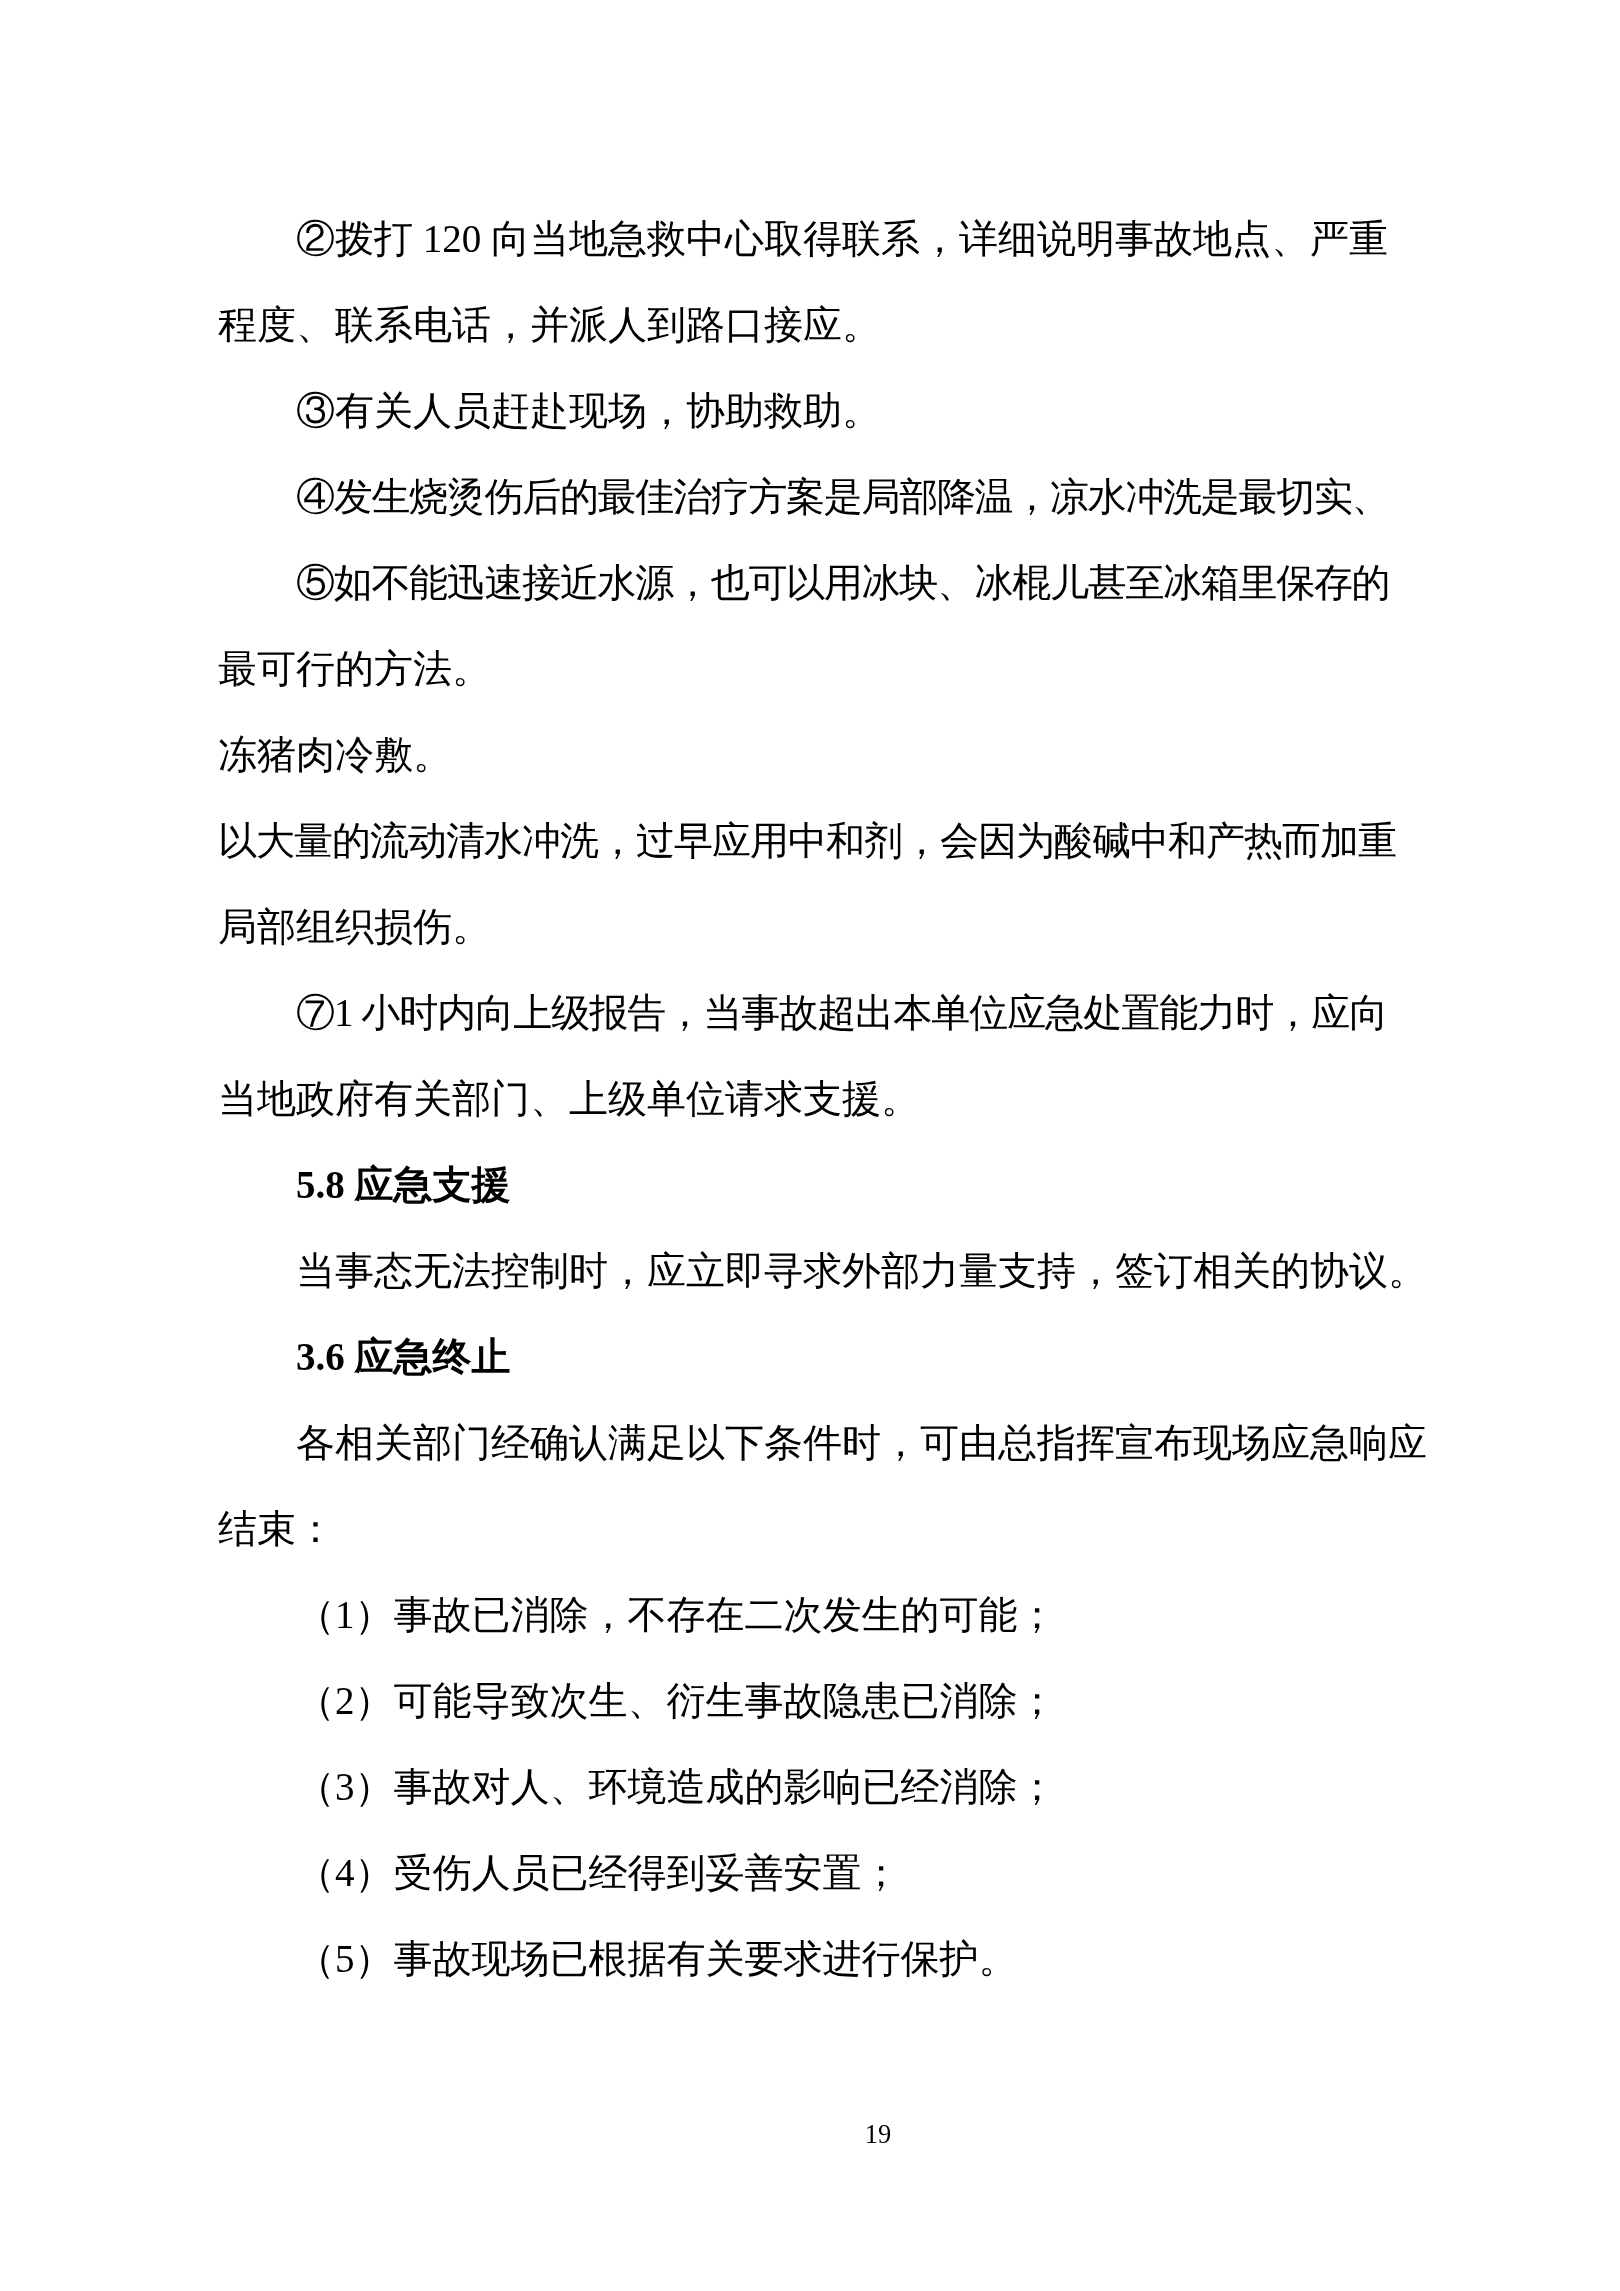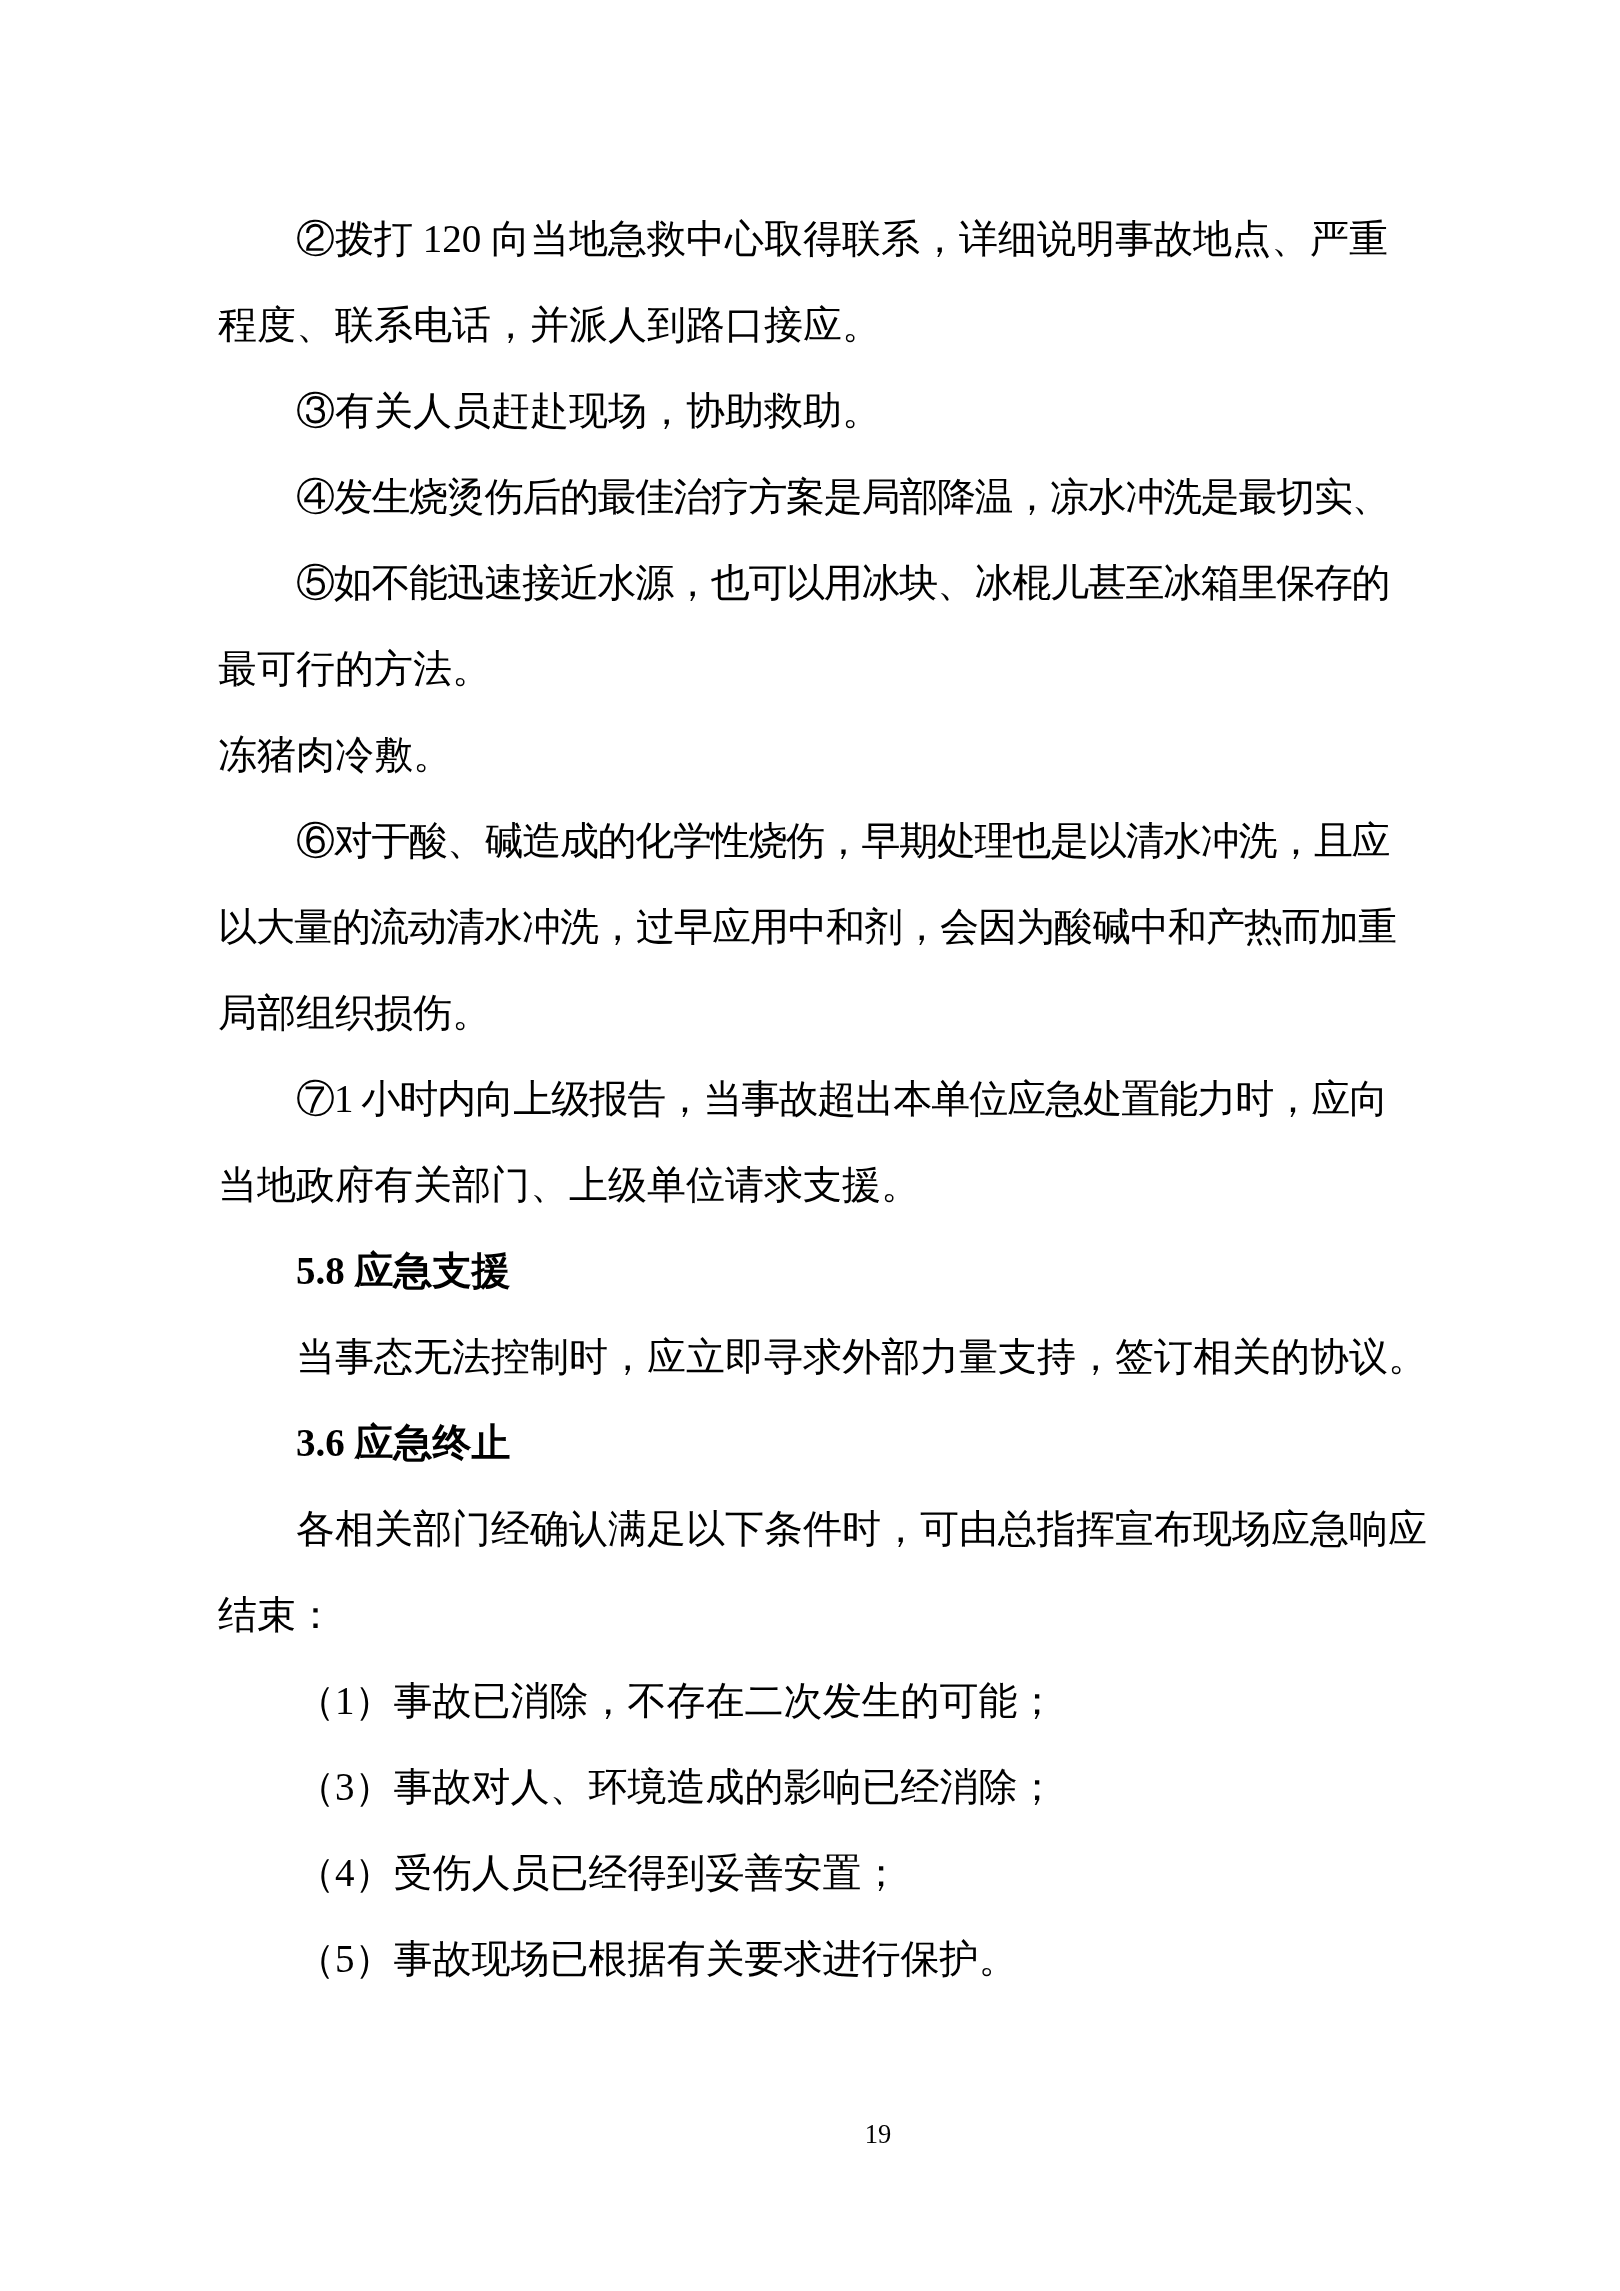--- a/index.html
+++ b/index.html
@@ -50,30 +50,30 @@
 
 <div class="page">
   <div class="doc-body">
       <div class="line indent">②拨打 120 向当地急救中心取得联系，详细说明事故地点、严重</div>
       <div class="line">程度、联系电话，并派人到路口接应。</div>
       <div class="line indent">③有关人员赶赴现场，协助救助。</div>
       <div class="line indent squeeze-strong">④发生烧烫伤后的最佳治疗方案是局部降温，凉水冲洗是最切实、</div>
       <div class="line indent squeeze-strong">⑤如不能迅速接近水源，也可以用冰块、冰棍儿甚至冰箱里保存的</div>
       <div class="line">最可行的方法。</div>
       <div class="line">冻猪肉冷敷。</div>
-      <div class="line indent squeeze-strong">⑥对于酸、碱造成的化学性烧伤，早期处理也是以清水冲洗，且应</div>
       <div class="line squeeze-light">以大量的流动清水冲洗，过早应用中和剂，会因为酸碱中和产热而加重</div>
       <div class="line">局部组织损伤。</div>
       <div class="line indent squeeze-light">⑦1 小时内向上级报告，当事故超出本单位应急处置能力时，应向</div>
       <div class="line">当地政府有关部门、上级单位请求支援。</div>
       <div class="line indent bold">5.8 应急支援</div>
       <div class="line indent">当事态无法控制时，应立即寻求外部力量支持，签订相关的协议。</div>
       <div class="line indent bold">3.6 应急终止</div>
       <div class="line indent">各相关部门经确认满足以下条件时，可由总指挥宣布现场应急响应</div>
       <div class="line">结束：</div>
       <div class="line indent">（1）事故已消除，不存在二次发生的可能；</div>
+      <div class="line indent">（2）可能导致次生、衍生事故隐患已消除；</div>
       <div class="line indent">（3）事故对人、环境造成的影响已经消除；</div>
       <div class="line indent">（4）受伤人员已经得到妥善安置；</div>
       <div class="line indent">（5）事故现场已根据有关要求进行保护。</div>
     </div>
   <div class="footer">19</div>
 </div>
 
 
 </body></html>

